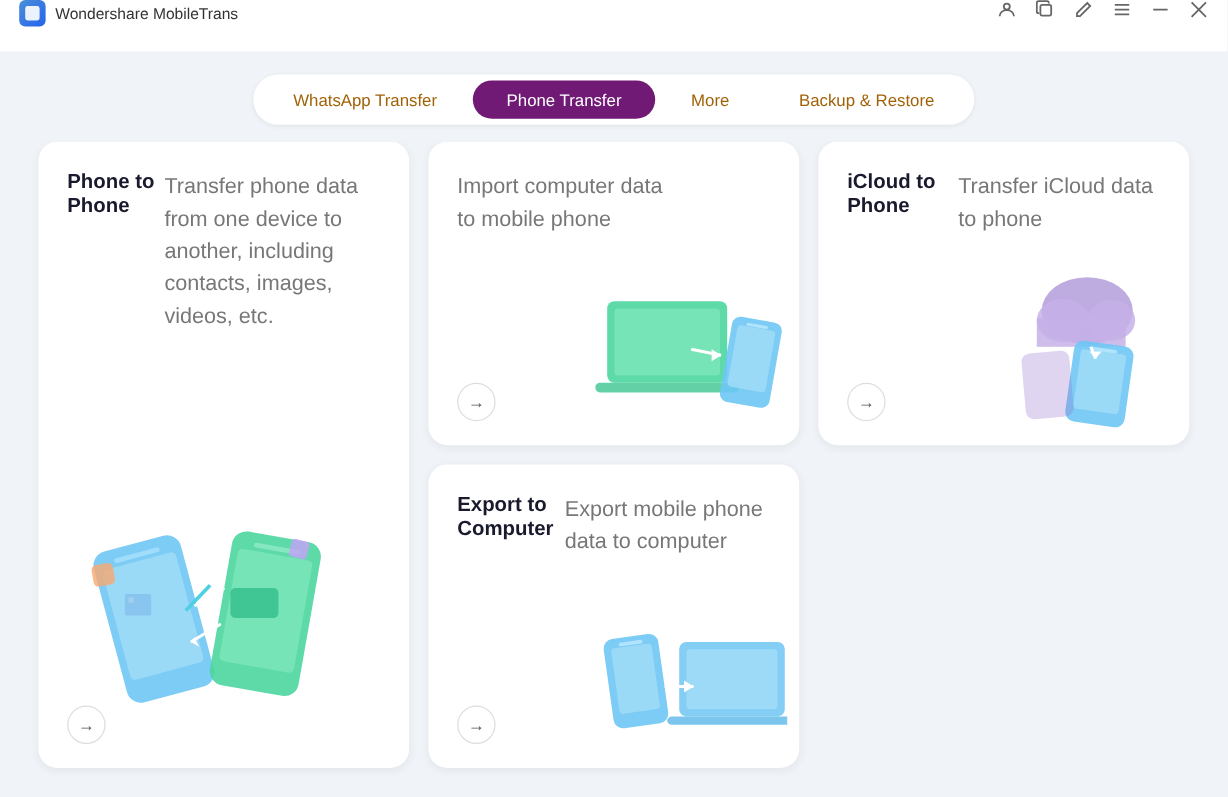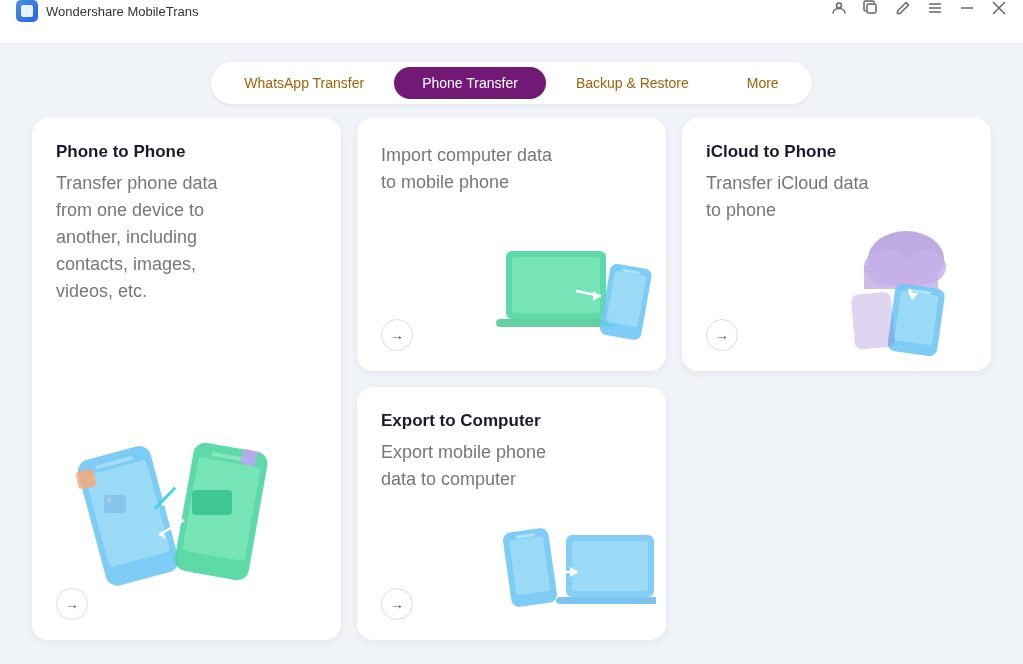--- a/index.html
+++ b/index.html
@@ -125,21 +125,21 @@
     .card {
       background: #ffffff;
       border-radius: 16px;
       padding: 24px;
       position: relative;
       overflow: hidden;
       cursor: pointer;
       box-shadow: 0 2px 8px rgba(0,0,0,0.06);
       transition: box-shadow 0.2s;
       display: flex;
-      flex-direction: column;
+      flex-direction: row;
     }
     .card.large {
       grid-row: span 2;
     }
 
     .card-title {
       font-size: 17px;
       font-weight: 700;
       color: #1a1a2e;
       margin-bottom: 8px;
@@ -258,24 +258,24 @@
 
   <div class="tab-bar">
     <div class="tab-container">
       <div class="tab-item">
         <span>WhatsApp Transfer</span>
       </div>
       <div class="tab-item active">
         <span>Phone Transfer</span>
       </div>
       <div class="tab-item">
-        <span>Backup &amp; Restore</span>
+        <span>More</span>
       </div>
       <div class="tab-item">
-        <span>More</span>
+        <span>Backup &amp; Restore</span>
       </div>
     </div>
   </div>
 
   <div class="cards-area">
 
     <div class="card large">
       <div class="card-title">Phone to Phone</div>
       <div class="card-desc">Transfer phone data from one device to another, including contacts, images, videos, etc.</div>
       <div class="arrow-btn">→</div>

